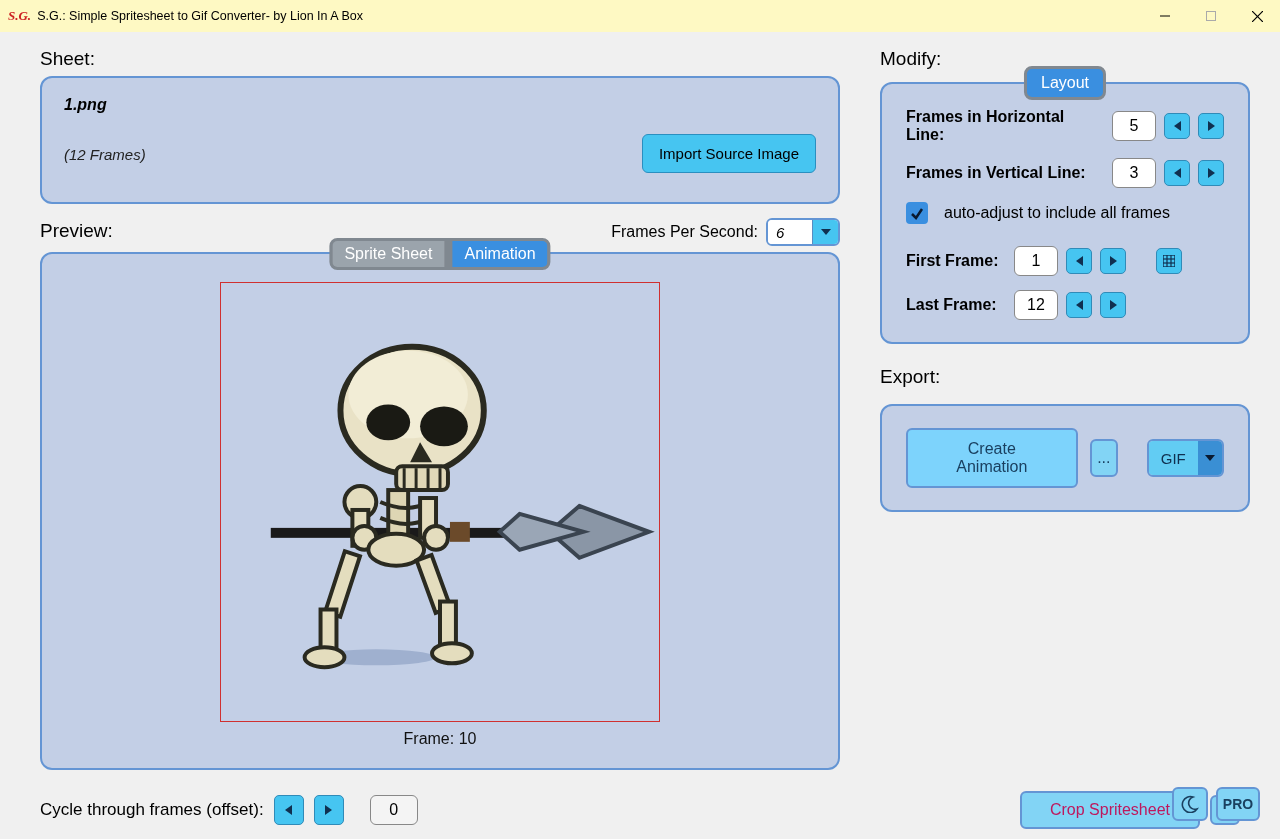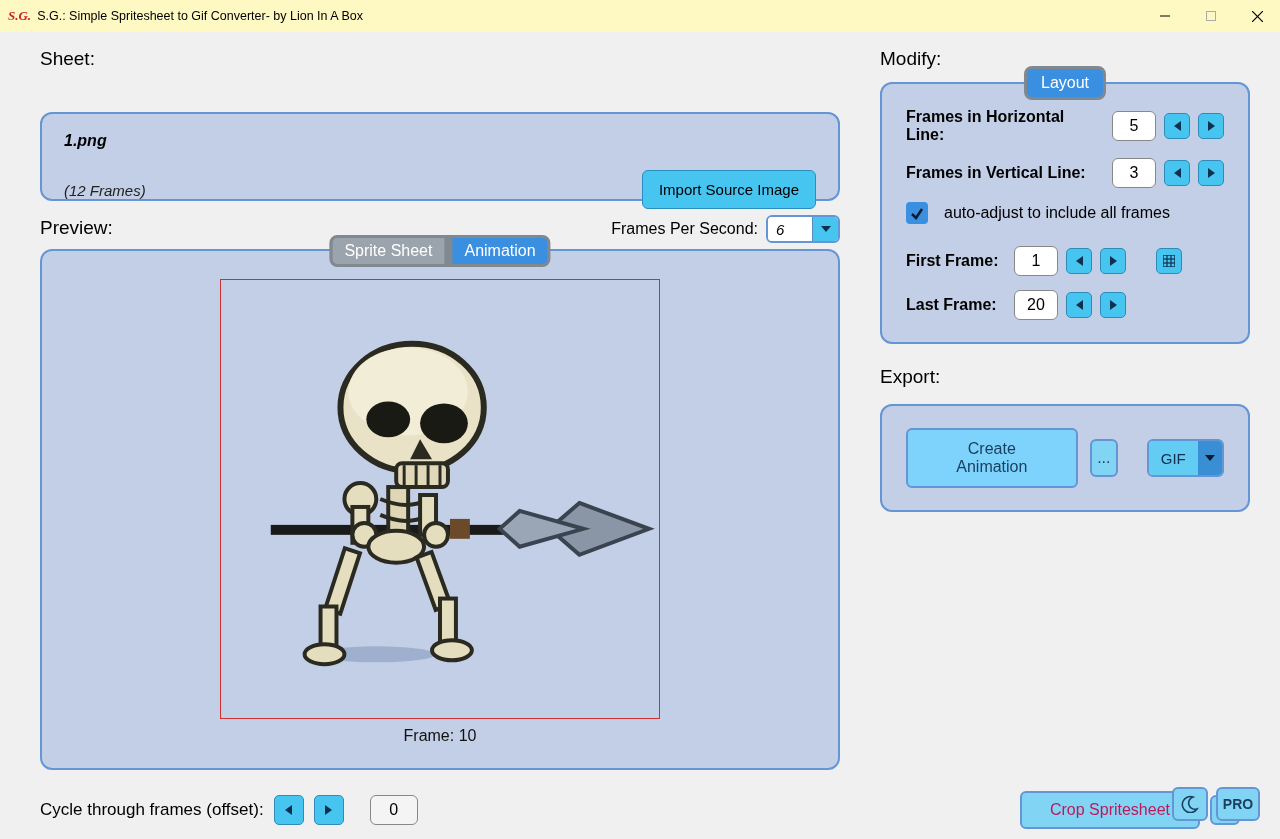--- a/index.html
+++ b/index.html
@@ -53,21 +53,21 @@
   }
 
   .panel {
     border: 2px solid #6495d4;
     border-radius: 12px;
     background: #c3cfe6;
     padding: 18px 22px;
     position: relative;
   }
 
-  .import-panel { height: 89px; margin-top: 36px; }
+  .import-panel { height: 128px; }
   .file-name { font-weight: bold; font-style: italic; font-size: 16px; }
   .frames-count { font-style: italic; font-size: 15px; color:#222; margin-top: 32px; }
   .import-btn {
     position: absolute;
     right: 22px;
     top: 56px;
     background: #46c5f1;
     border: 1px solid #2a8fc0;
     border-radius: 6px;
     padding: 10px 16px;
@@ -438,21 +438,21 @@
             <line x1="4" y1="0" x2="4" y2="12" stroke="#103050" stroke-width="1.2"></line>
             <line x1="8" y1="0" x2="8" y2="12" stroke="#103050" stroke-width="1.2"></line>
             <line x1="0" y1="4" x2="12" y2="4" stroke="#103050" stroke-width="1.2"></line>
             <line x1="0" y1="8" x2="12" y2="8" stroke="#103050" stroke-width="1.2"></line>
           </svg>
         </div>
       </div>
 
       <div class="row" style="margin-bottom:0">
         <span class="row-label" style="flex:0 0 100px">Last Frame:</span>
-        <div class="num-box white" style="min-width:44px">20</div>
+        <div class="num-box white" style="min-width:44px">12</div>
         <div class="arrow-btn">
             <div class="tri-left"></div>
           </div>
         <div class="arrow-btn">
             <div class="tri-right"></div>
           </div>
       </div>
     </div>
 
     <div class="section-title" style="margin-top:22px">Export:</div>

